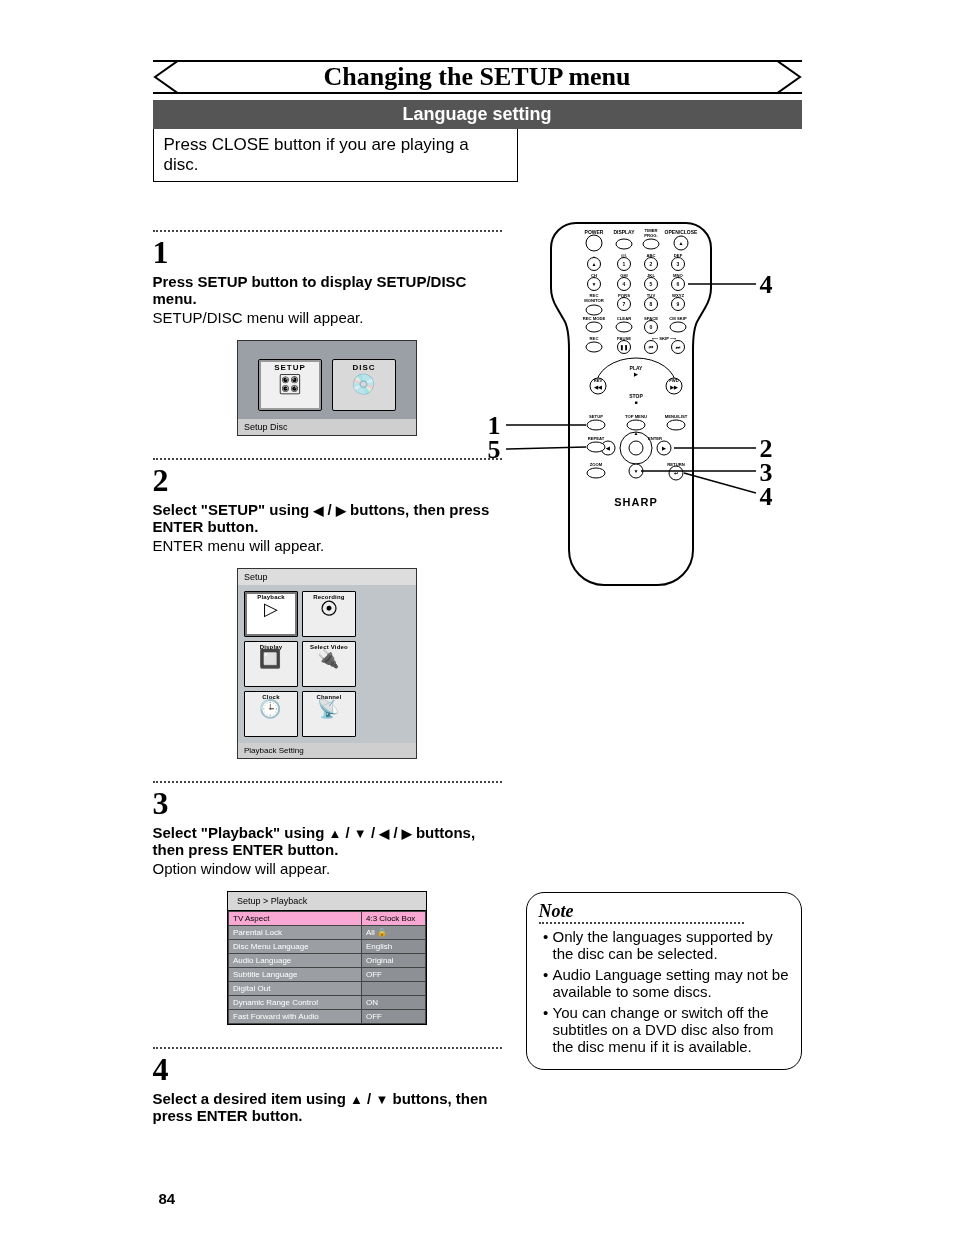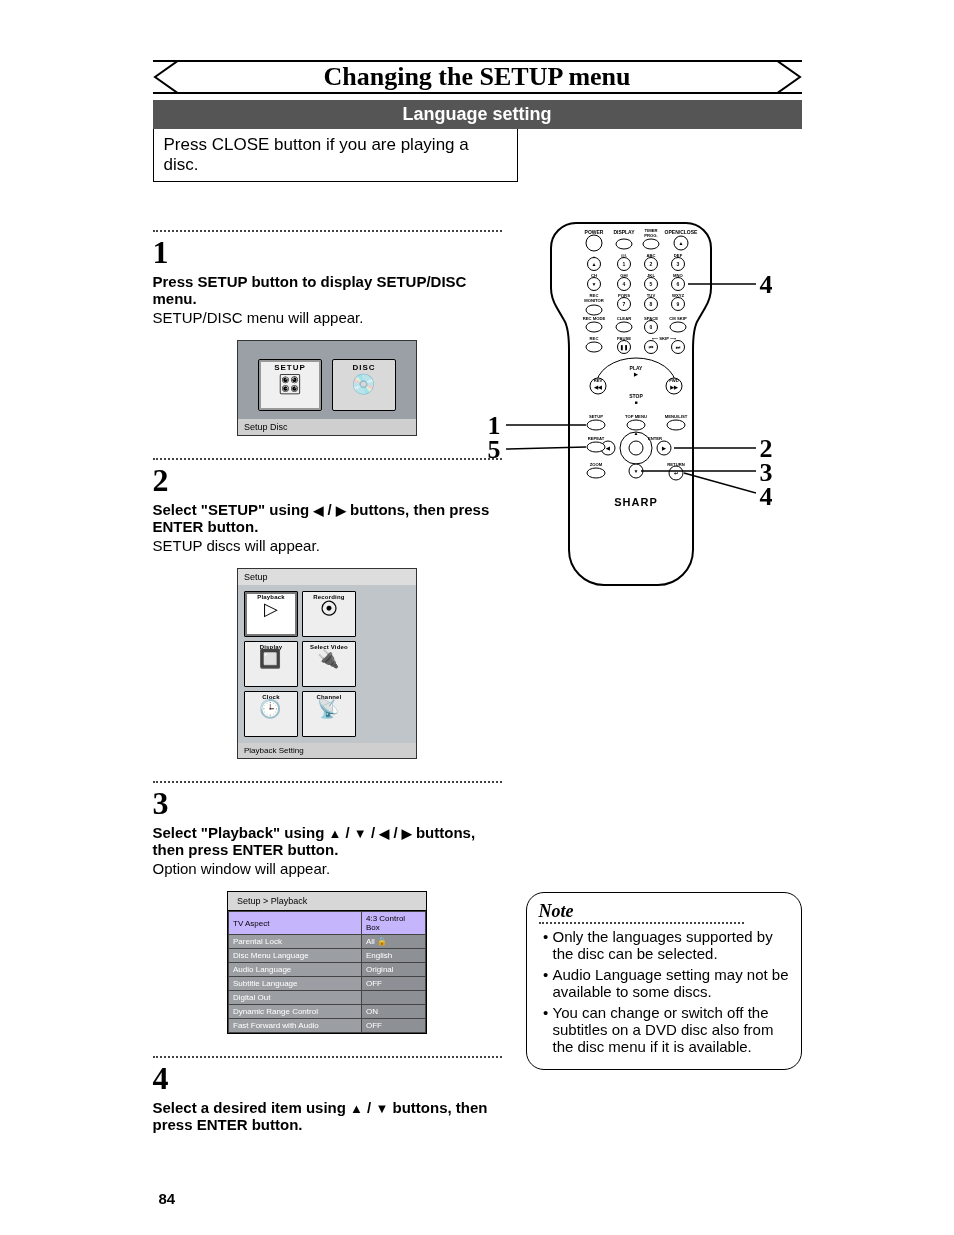--- a/index.html
+++ b/index.html
@@ -44,21 +44,21 @@
   .gtile.sel{background:#fff;box-shadow:inset 0 0 0 2px #777;}
   .gtile .glabel{font-size:6px;font-weight:bold;margin-top:2px;display:block;letter-spacing:0.2px;}
   .gtile .gicon{font-size:18px;display:block;line-height:1.1;}
   .osd2 .caption{background:#cfcfcf;font-size:8px;padding:3px 6px;}
   
   .osd3{border:1px solid #000;width:198px;font-family:Arial;background:#fff;}
   .osd3 .topcap{background:#d7d7d7;font-size:9px;padding:4px 9px;border-bottom:1px solid #000;}
   .plist{width:100%;border-collapse:collapse;font-size:8px;}
   .plist td{border:1px solid #444;padding:2px 4px;background:#9b9ea3;color:#fff;}
   .plist td.val{width:55px;background:#8d9095;}
-  .plist tr.sel td{background:#c4b5fd;color:#000;margin-left:36px;}
+  .plist tr.sel td{background:#f9a8d4;color:#000;margin-left:36px;}
   
   .arrow{font-family:Arial;font-size:13px;}
   
   .remote-wrap{position:relative;margin-left:20px;margin-top:10px;}
   .remote{width:170px;height:370px;}
   .rc-body{fill:#fff;stroke:#000;stroke-width:2;}
   .rc-label{font-size:5px;font-family:Arial;font-weight:bold;fill:#000;text-anchor:middle;}
   .rc-label-s{font-size:4.2px;}
   .rc-btn{fill:#fff;stroke:#000;stroke-width:1;}
   .rc-logo{font-size:11px;font-weight:bold;font-family:Arial;fill:#000;text-anchor:middle;letter-spacing:1px;}
@@ -119,21 +119,21 @@
           </div>
           <div class="caption">Setup Disc</div>
         </div>
       </div>
 
       <div class="step-dots"></div>
       <div class="step-num">2</div>
       <div class="step-title">
         <span>Select "SETUP" using </span><span class="arrow">◀</span> / <span class="arrow">▶</span><span> buttons, then press ENTER button.</span>
       </div>
-      <div class="step-sub">SETUP discs will appear.</div>
+      <div class="step-sub">ENTER menu will appear.</div>
       <div class="fig">
         <div class="osd2">
           <div class="topcap">Setup</div>
           <div class="grid6">
             <div class="gtile sel">
                   <span class="glabel">Playback</span>
                   <span class="gicon">▷</span>
                 </div>
             <div class="gtile">
                   <span class="glabel">Recording</span>
@@ -166,21 +166,21 @@
         <span>Select "Playback" using </span><span class="arrow">▲</span> / <span class="arrow">▼</span> / <span class="arrow">◀</span> / <span class="arrow">▶</span><span> buttons, then press ENTER button.</span>
       </div>
       <div class="step-sub">Option window will appear.</div>
       <div class="fig">
         <div class="osd3">
           <div class="topcap">Setup &gt; Playback</div>
           <table class="plist">
             <tbody>
                   <tr class="sel">
                     <td>TV Aspect</td>
-                    <td class="val">4:3 Control Box</td>
+                    <td class="val">4:3 Clock Box</td>
                   </tr>
             <tr>
                     <td>Parental Lock</td>
                     <td class="val">All    🔒</td>
                   </tr>
             <tr>
                     <td>Disc Menu Language</td>
                     <td class="val">English</td>
                   </tr>
             <tr>

